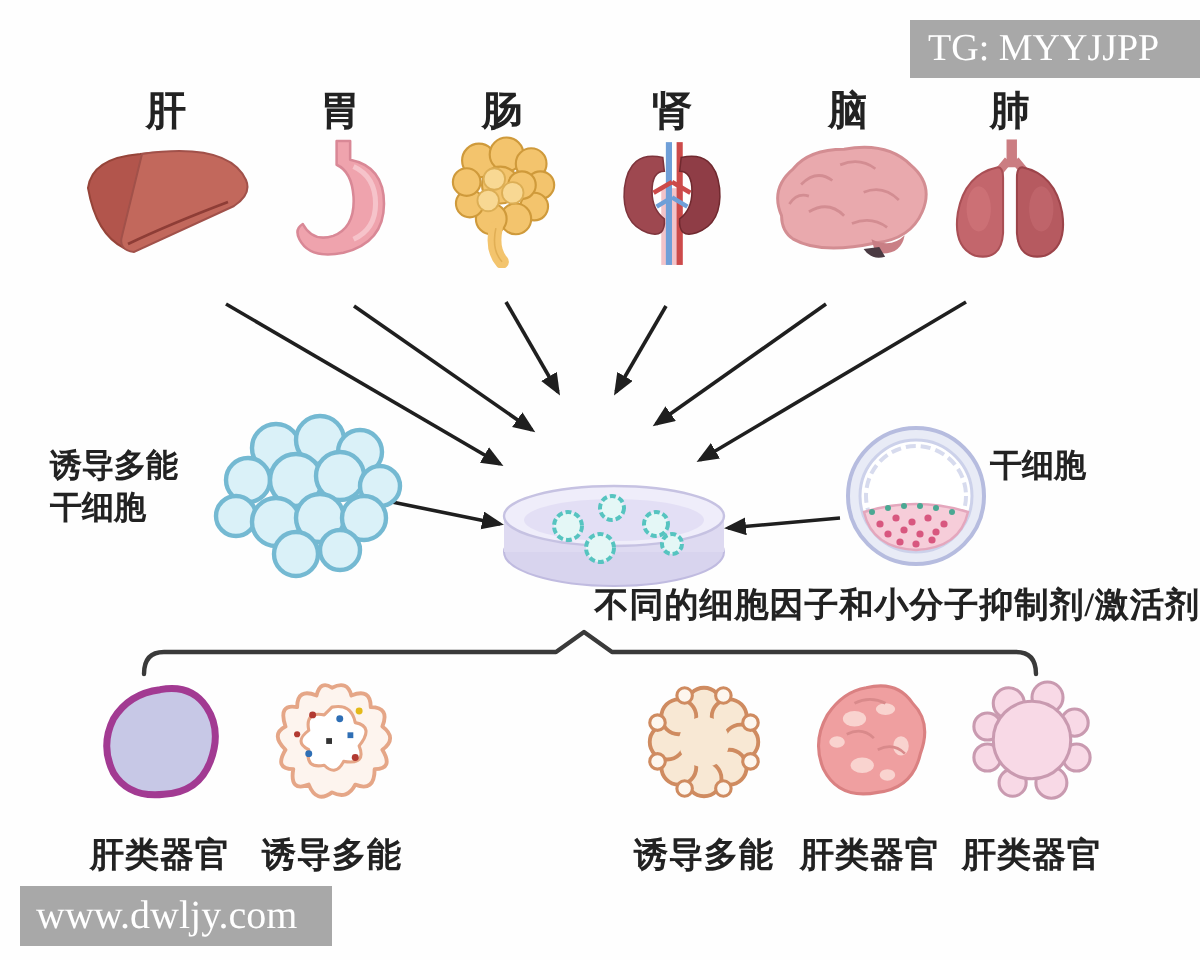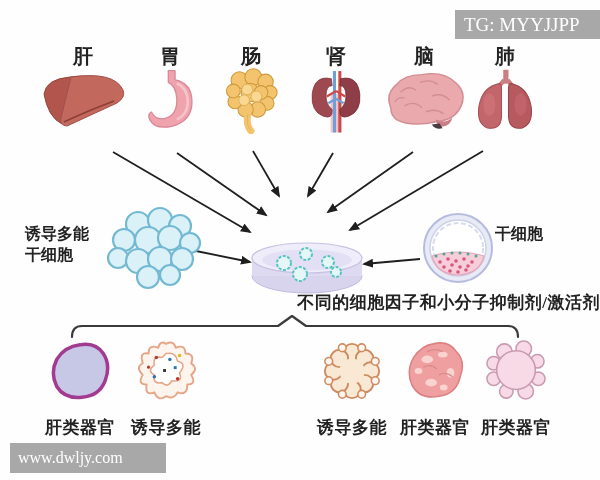--- a/index.html
+++ b/index.html
@@ -1,20 +1,20 @@
 <!DOCTYPE html>
 <html><head>
 <meta charset="utf-8">
 <style>
   html,body{margin:0;padding:0;background:#fff;}
   .canvas{position:relative;width:600px;height:480px;background:#fefefe;overflow:hidden;
           font-family:Liberation Serif, serif;color:#2a2a2a;}
   .wm{position:absolute;background:#a8a8a8;color:#fff;white-space:nowrap;}
   .wm-top{left:455px;top:10px;width:145px;height:29px;font-size:19px;line-height:29px;padding-left:9px;}
-  .wm-bottom{left:10px;top:443px;width:148px;height:30px;font-size:16px;line-height:30px;padding-left:8px;}
+  .wm-bottom{left:10px;top:443px;width:148px;height:30px;font-size:20px;line-height:30px;padding-left:8px;}
   .organ-col{position:absolute;top:44px;width:86px;text-align:center;}
   .organ-label{font-size:20px;font-weight:700;height:24px;line-height:24px;color:#222;}
   .stemlabel{position:absolute;text-align:left;font-weight:700;font-size:16px;line-height:21px;color:#222;}
   .caption{position:absolute;top:291px;left:0;width:600px;text-align:right;
            font-size:17px;font-weight:700;color:#222;letter-spacing:0.5px;}
   .orgd-col{position:absolute;top:340px;width:92px;text-align:center;}
   .orgd-label{font-size:17px;font-weight:700;margin-top:14px;color:#222;letter-spacing:0.5px;}
   svg{display:block;margin:0 auto;}
   .overlay{position:absolute;left:0;top:0;}
 </style>

